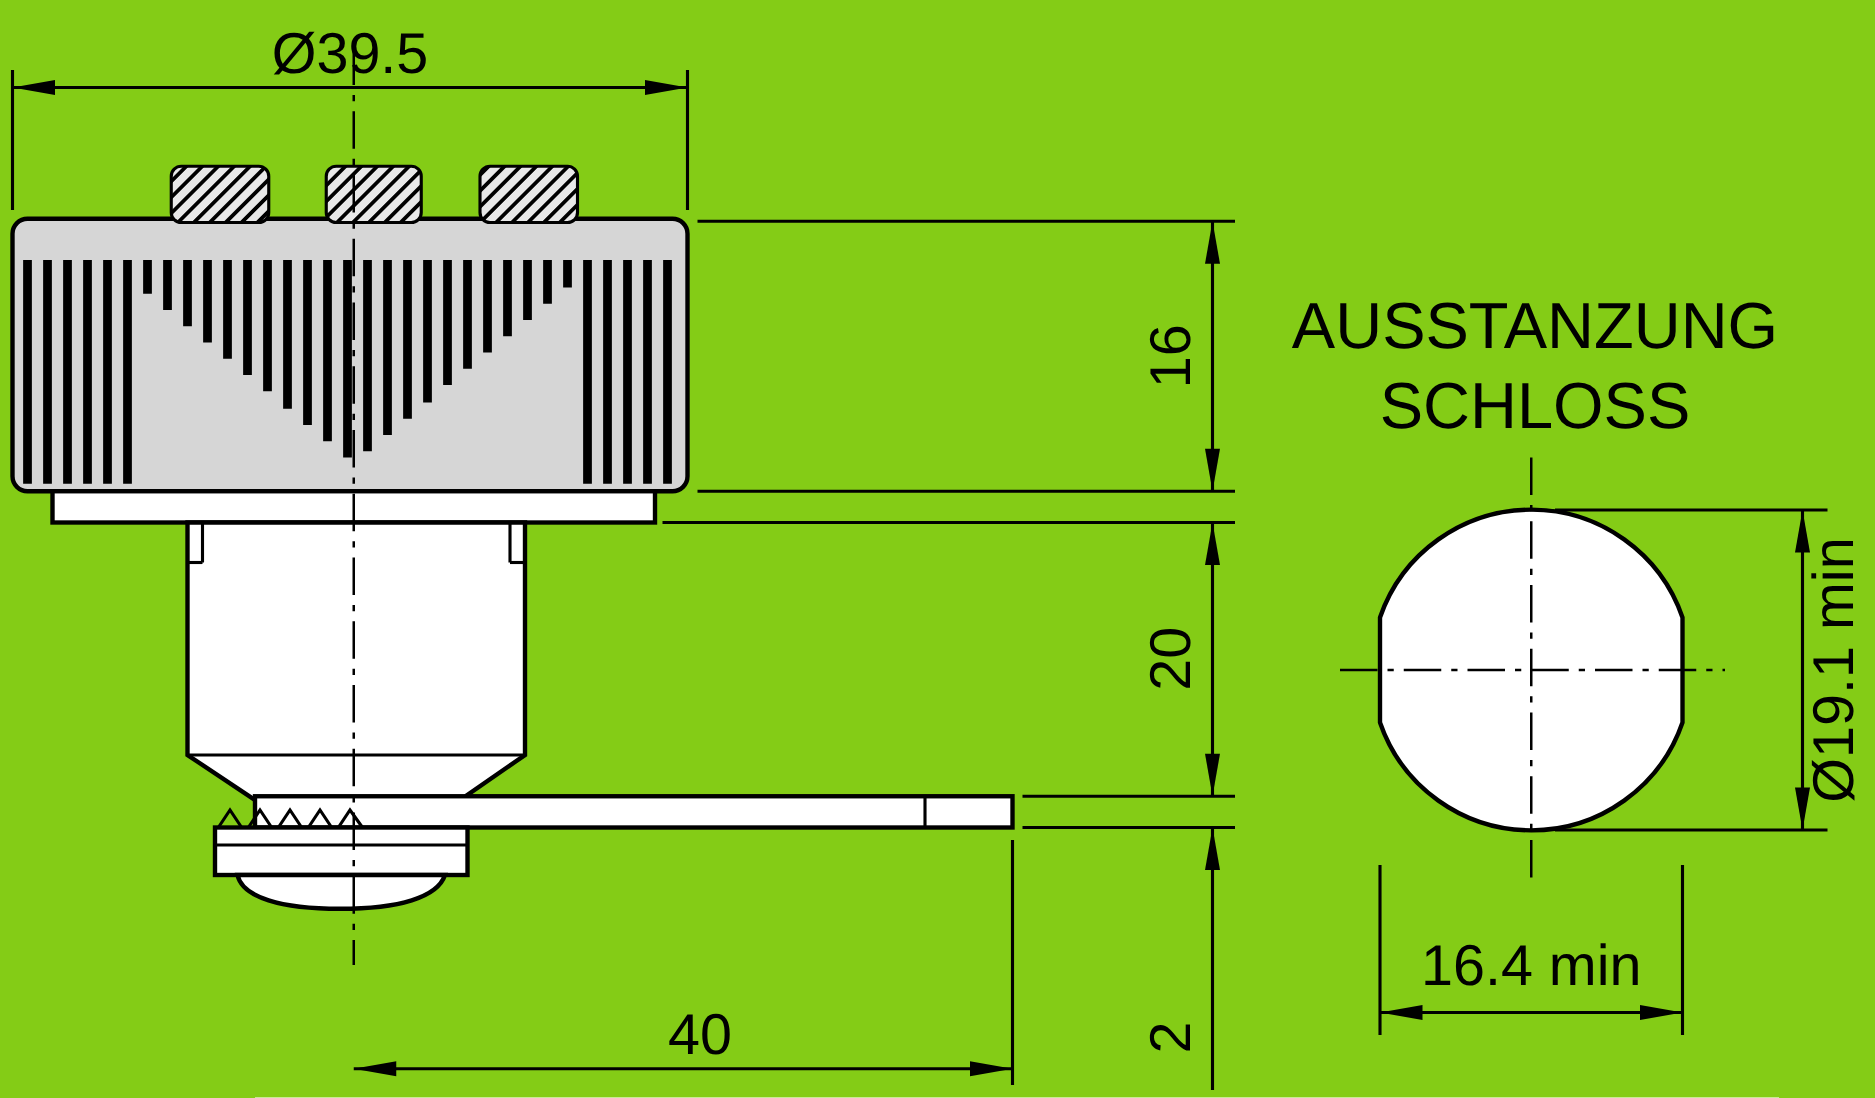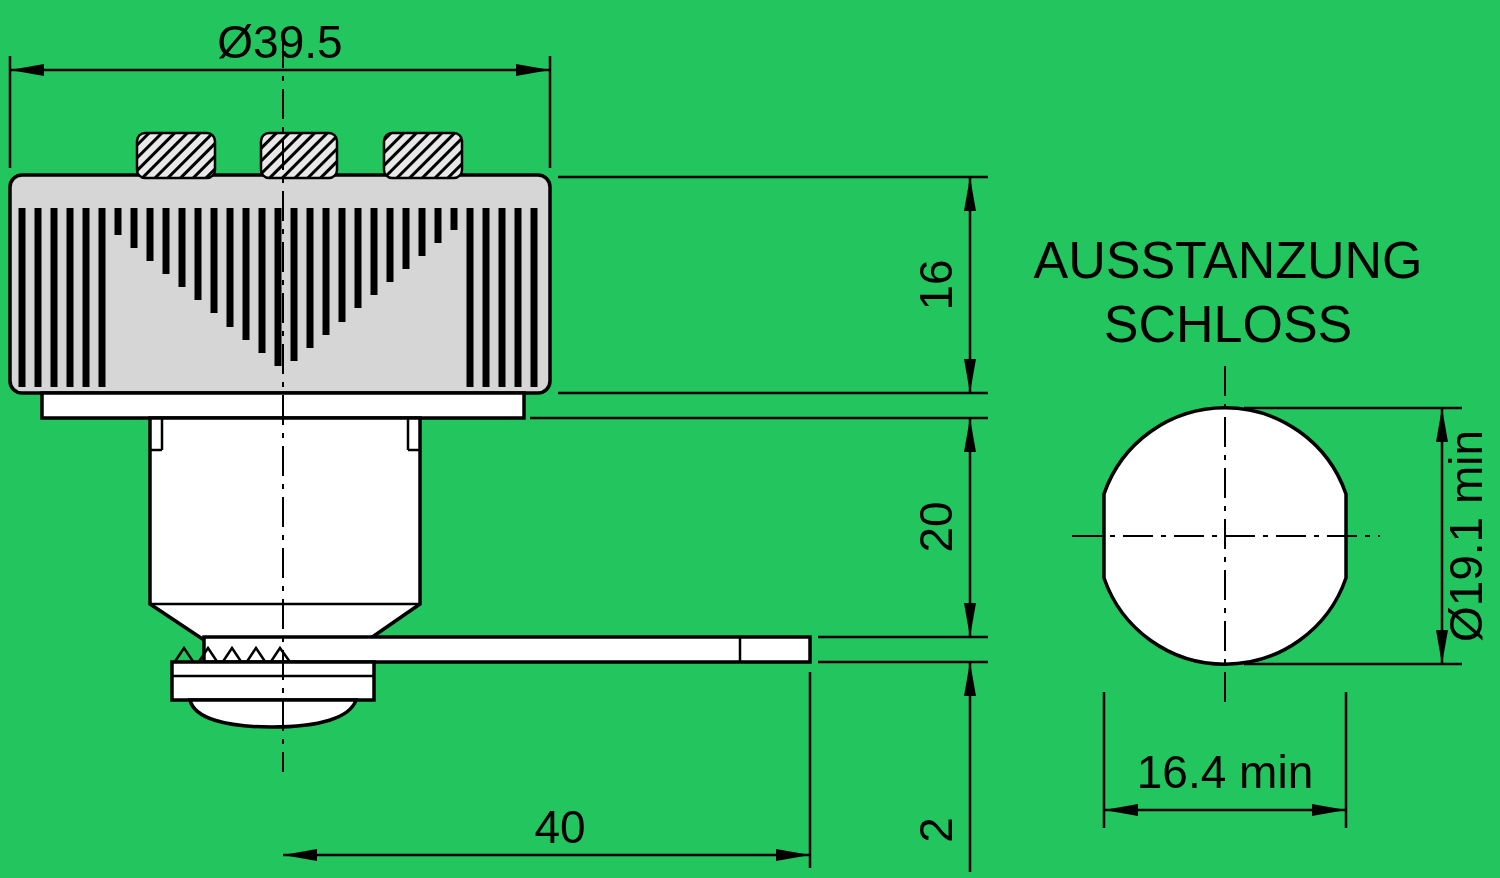--- a/index.html
+++ b/index.html
@@ -1,16 +1,16 @@
 <!DOCTYPE html>
 <html><head>
 <meta charset="utf-8">
 <style>
   html,body{margin:0;padding:0;background:#ffffff;}
-  .stage{width:1500px;height:878px;position:relative;background:#22c55e;overflow:hidden;}
+  .stage{width:1500px;height:878px;position:relative;background:#84cc16;overflow:hidden;}
   svg{display:block;font-family:"Liberation Sans", sans-serif;}
   .obj{fill:#ffffff;stroke:#000;stroke-width:3.5;stroke-linejoin:miter;}
   .thin{stroke:#000;stroke-width:2.5;fill:none;}
   .knurl line{stroke:#000;stroke-width:7;}
   .arrow{fill:#000;stroke:none;}
   .cl{stroke:#000;stroke-width:2;fill:none;stroke-dasharray:30 8 5 8;}
   .dimtext{font-size:46px;fill:#000;}
   .titletext{font-size:52px;fill:#000;}
 </style>
 </head>

